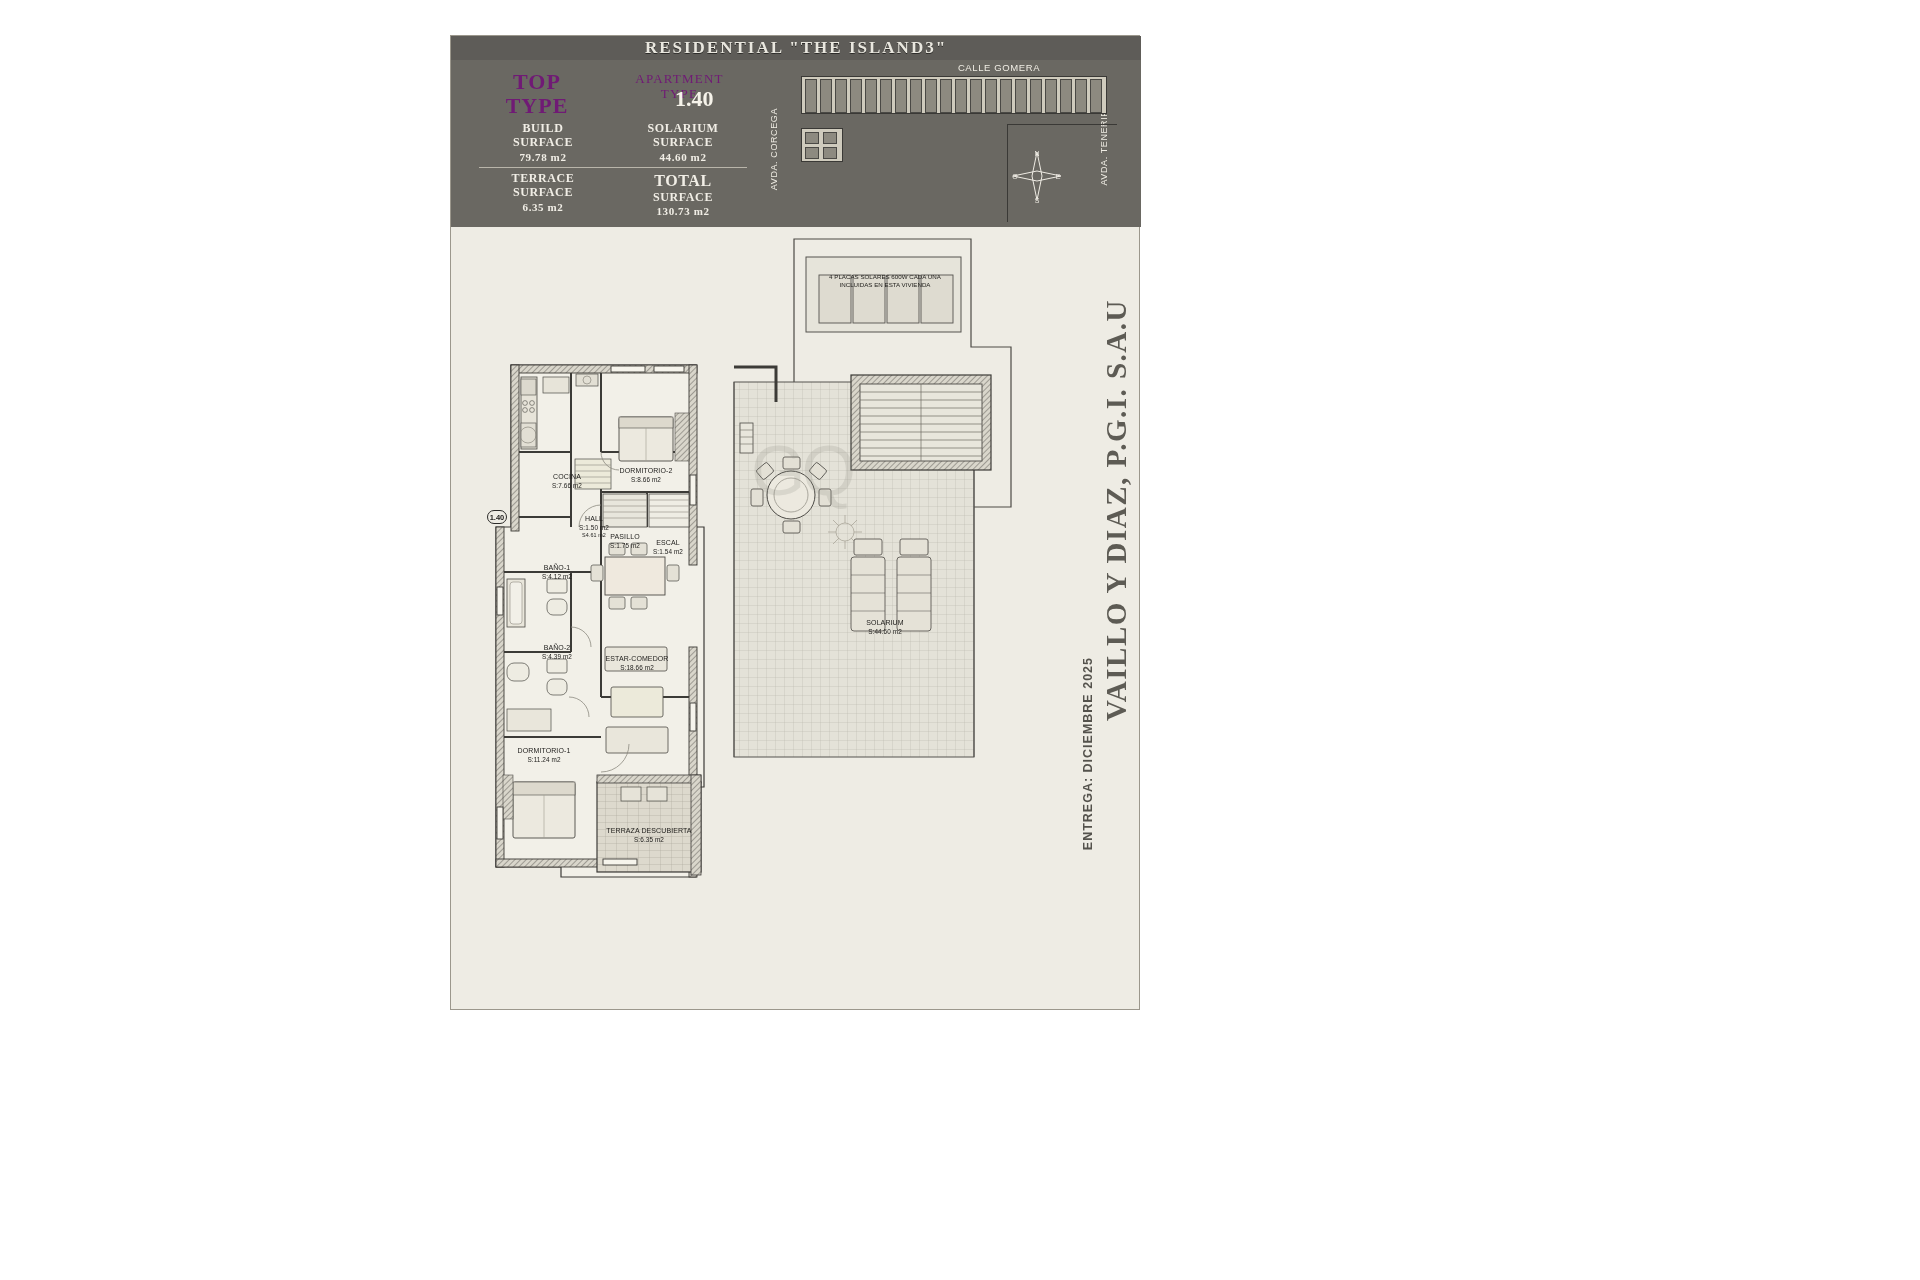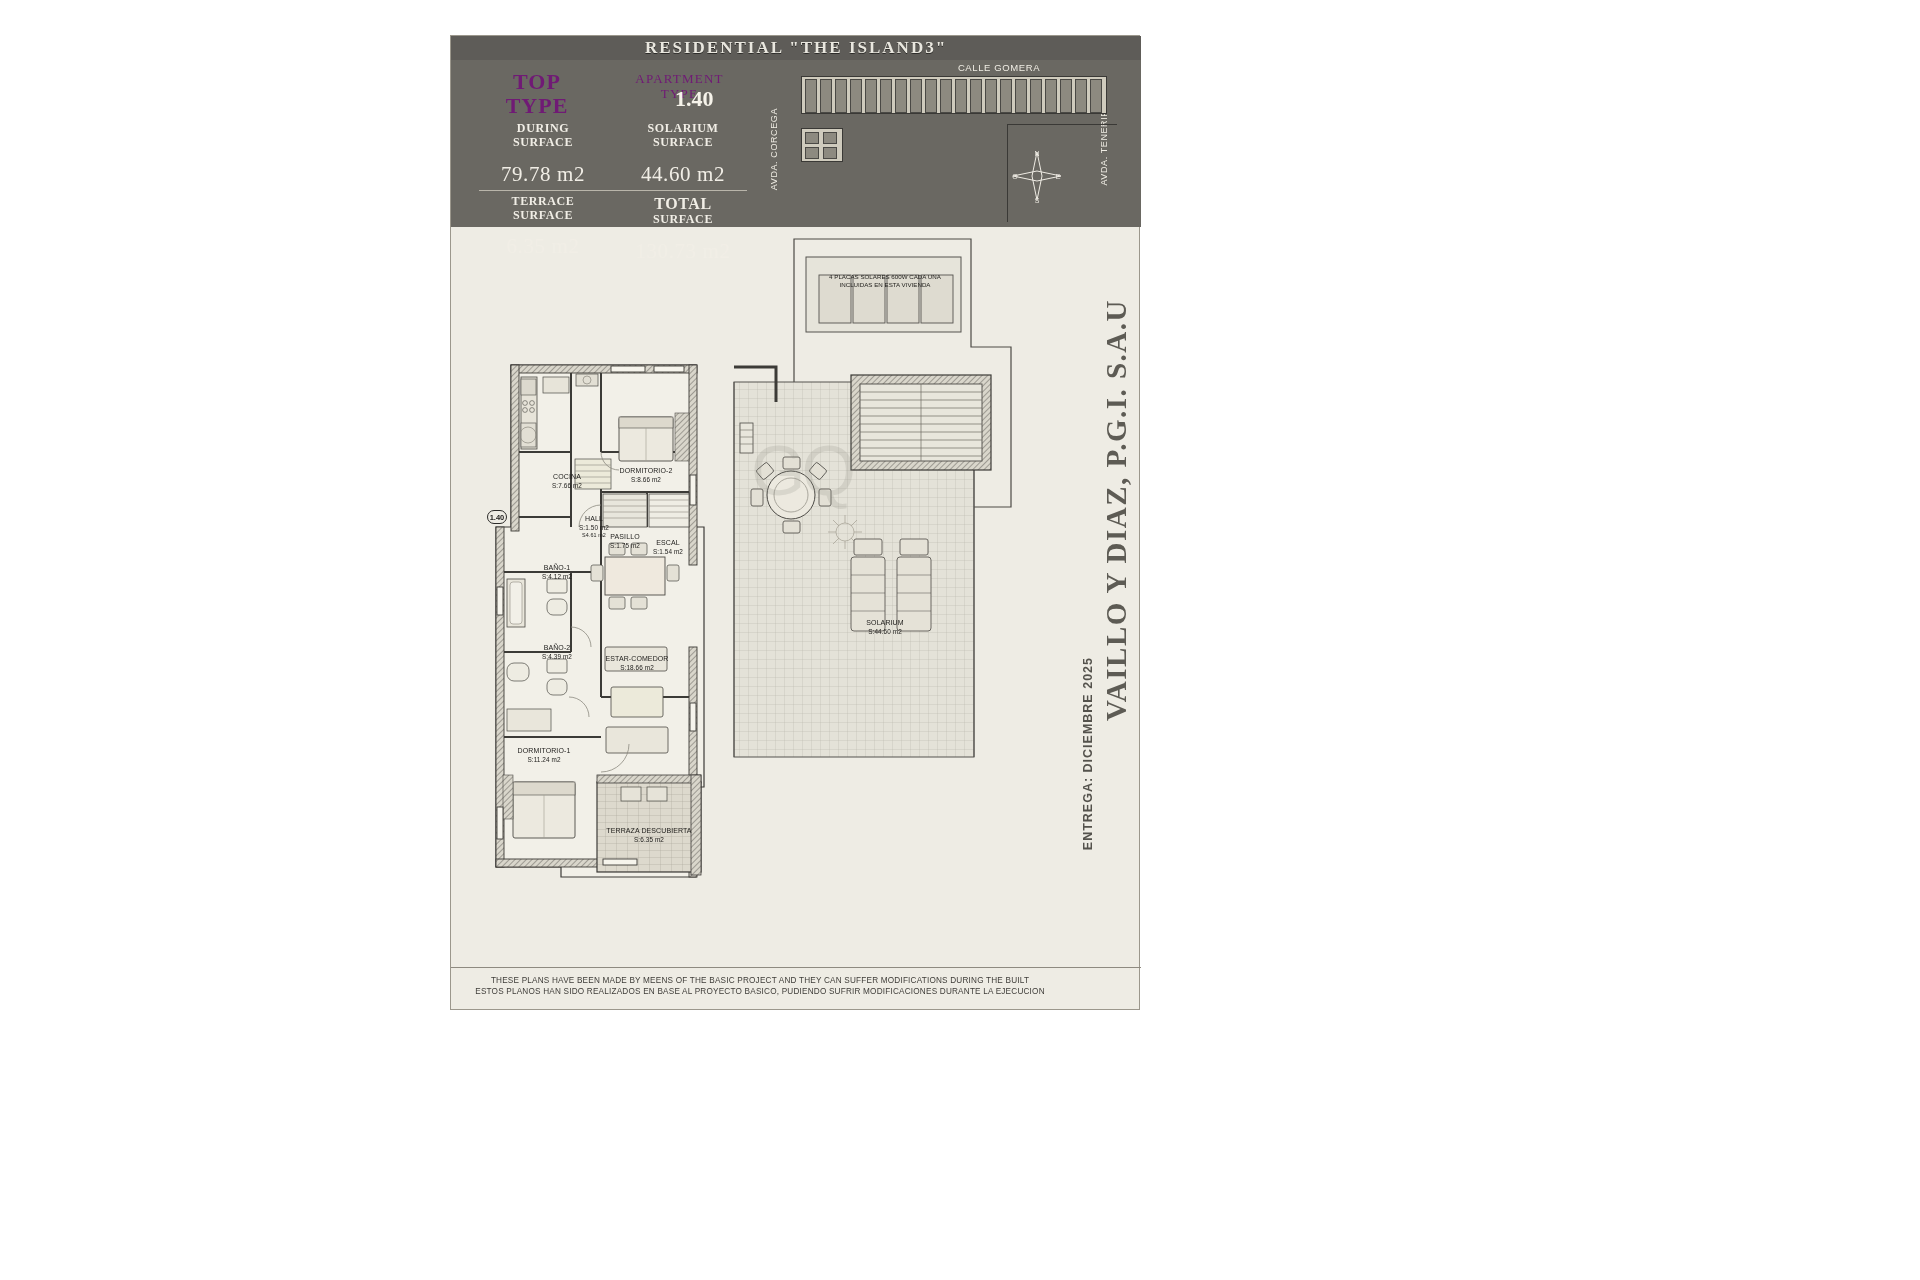--- a/index.html
+++ b/index.html
@@ -50,21 +50,21 @@
   .cellgrid {
     position:absolute; left:16px; top:56px; width:280px;
     color:#f1eee6;
   }
   .crow { display:flex; }
   .cell {
     width:140px; text-align:center; padding:2px 0;
     font-size:12px; letter-spacing:.6px; line-height:1.15;
   }
   .cell .lab { font-weight:bold; }
-  .cell .val { font-size:21px; font-weight:normal; margin-top:12px; }
+  .cell .val { font-size:11px; font-weight:bold; margin-top:1px; }
   .hline { border-top:1px solid #b9b5aa; margin:2px 6px; }
 
   
   .site {
     position:absolute; left:308px; top:26px; width:372px; height:162px;
   }
   .site-street {
     position:absolute; left:120px; top:0px; width:240px; text-align:center;
     font-size:9.5px; color:#f0ede4; letter-spacing:.6px;
   }
@@ -171,21 +171,21 @@
     </div>
     <div class="apt-type">
       <div>APARTMENT</div>
       <div>TYPE</div>
     </div>
     <div class="apt-num">1.40</div>
 
     <div class="cellgrid">
       <div class="crow">
         <div class="cell">
-          <div class="lab">DURING</div>
+          <div class="lab">BUILD</div>
           <div class="lab">SURFACE</div>
           <div class="val">79.78 m2</div>
         </div>
         <div class="cell">
           <div class="lab">SOLARIUM</div>
           <div class="lab">SURFACE</div>
           <div class="val">44.60 m2</div>
         </div>
       </div>
       <div class="hline"></div>
@@ -526,18 +526,14 @@
     <div class="solarnote" style="left:362px; top:46px; width:144px;">
       <div>4 PLACAS SOLARES 600W CADA UNA</div>
       <div>INCLUIDAS EN ESTA VIVIENDA</div>
     </div>
 
     <div class="tag40" style="left:36px; top:283px;">1.40</div>
   </div>
 
   <div class="wm">GQ</div>
 
-  <div class="footer">
-    <div class="l1">THESE PLANS HAVE BEEN MADE BY MEENS OF THE BASIC PROJECT AND THEY CAN SUFFER MODIFICATIONS DURING THE BUILT</div>
-    <div class="l2">ESTOS PLANOS HAN SIDO REALIZADOS EN BASE AL PROYECTO BASICO, PUDIENDO SUFRIR MODIFICACIONES DURANTE LA EJECUCION</div>
-  </div>
 
 </div>
 
 </body></html>

